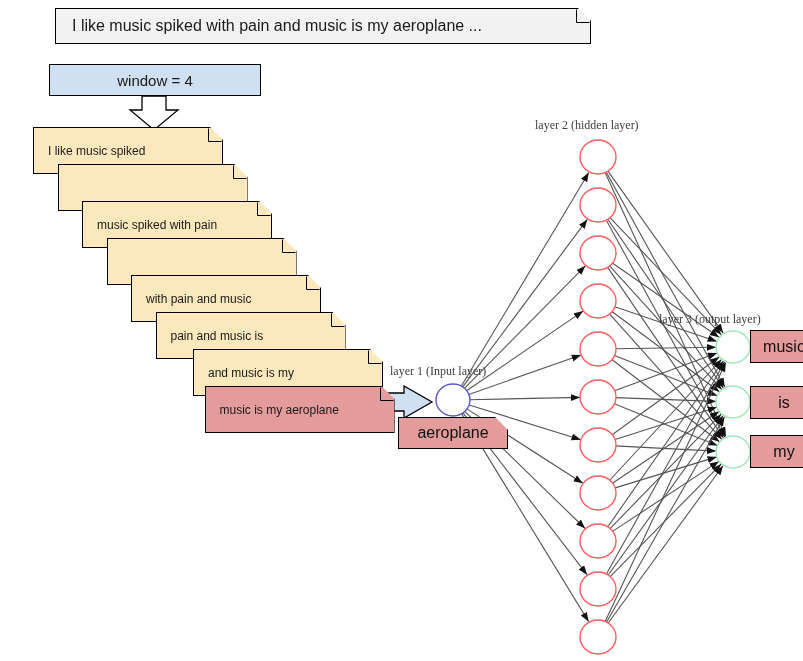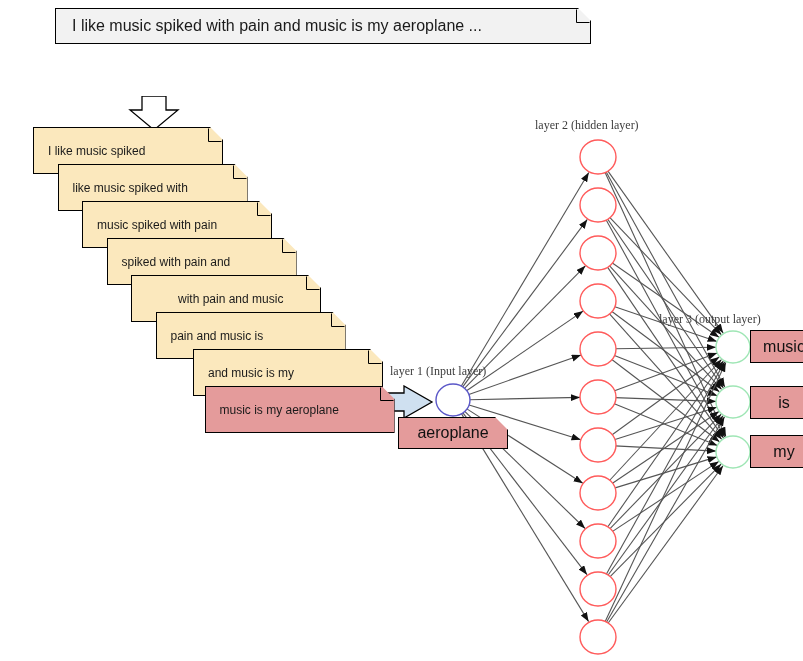--- a/index.html
+++ b/index.html
@@ -106,65 +106,66 @@
 
   <div class="note fold" id="header-box">
     <span class="txt">I like music spiked with pain and music is my aeroplane ...</span>
     <span class="fold-line">
       <svg width="14" height="14" viewBox="0 0 14 14">
           <path d="M0.5 0.5 L0.5 13.5 L13.5 13.5" fill="none" stroke="#000" stroke-width="1"></path>
         </svg>
     </span>
   </div>
 
+  <div class="note" id="window-box">
+    <span class="txt">window = 4</span>
+  </div>
 
   <span id="window-arrow">
     <svg width="54" height="36" viewBox="0 0 54 36">
       <path d="M15 0 L15 14 L3 14 L27 34 L51 14 L39 14 L39 0 Z" fill="#ffffff" stroke="#000000" stroke-width="1.3" stroke-linejoin="miter"></path>
     </svg>
   </span>
 
   <div id="cards-stack">
       <div class="note fold card" style="left: 6px; top: 127px; z-index: 10;">
         <span class="txt">I like music spiked</span>
         <span class="fold-line">
           <svg width="14" height="14" viewBox="0 0 14 14">
             <path d="M0.5 0.5 L0.5 13.5 L13.5 13.5" fill="none" stroke="#000" stroke-width="1"></path>
           </svg>
         </span>
         <span class="notch"></span>
       </div>
       <div class="note fold card" style="left: 30.5px; top: 164px; z-index: 11;">
-        <span class="txt">like music spiked with</span>
         <span class="fold-line">
           <svg width="14" height="14" viewBox="0 0 14 14">
             <path d="M0.5 0.5 L0.5 13.5 L13.5 13.5" fill="none" stroke="#000" stroke-width="1"></path>
           </svg>
         </span>
         <span class="notch"></span>
       </div>
       <div class="note fold card" style="left: 55px; top: 201px; z-index: 12;">
         <span class="txt">music spiked with pain</span>
         <span class="fold-line">
           <svg width="14" height="14" viewBox="0 0 14 14">
             <path d="M0.5 0.5 L0.5 13.5 L13.5 13.5" fill="none" stroke="#000" stroke-width="1"></path>
           </svg>
         </span>
         <span class="notch"></span>
       </div>
       <div class="note fold card" style="left: 79.5px; top: 238px; z-index: 13;">
-        <span class="txt">spiked with pain and</span>
-        <span class="fold-line">
-          <svg width="14" height="14" viewBox="0 0 14 14">
-            <path d="M0.5 0.5 L0.5 13.5 L13.5 13.5" fill="none" stroke="#000" stroke-width="1"></path>
-          </svg>
-        </span>
-        <span class="notch"></span>
-      </div>
-      <div class="note fold card" style="left: 104px; top: 275px; z-index: 14; padding-left: 32px;">
+        <span class="fold-line">
+          <svg width="14" height="14" viewBox="0 0 14 14">
+            <path d="M0.5 0.5 L0.5 13.5 L13.5 13.5" fill="none" stroke="#000" stroke-width="1"></path>
+          </svg>
+        </span>
+        <span class="notch"></span>
+      </div>
+      <div class="note fold card" style="left: 104px; top: 275px; z-index: 14;">
         <span class="txt">with pain and music</span>
         <span class="fold-line">
           <svg width="14" height="14" viewBox="0 0 14 14">
             <path d="M0.5 0.5 L0.5 13.5 L13.5 13.5" fill="none" stroke="#000" stroke-width="1"></path>
           </svg>
         </span>
         <span class="notch"></span>
       </div>
       <div class="note fold card" style="left: 128.5px; top: 312px; z-index: 15;">
         <span class="txt">pain and music is</span>

